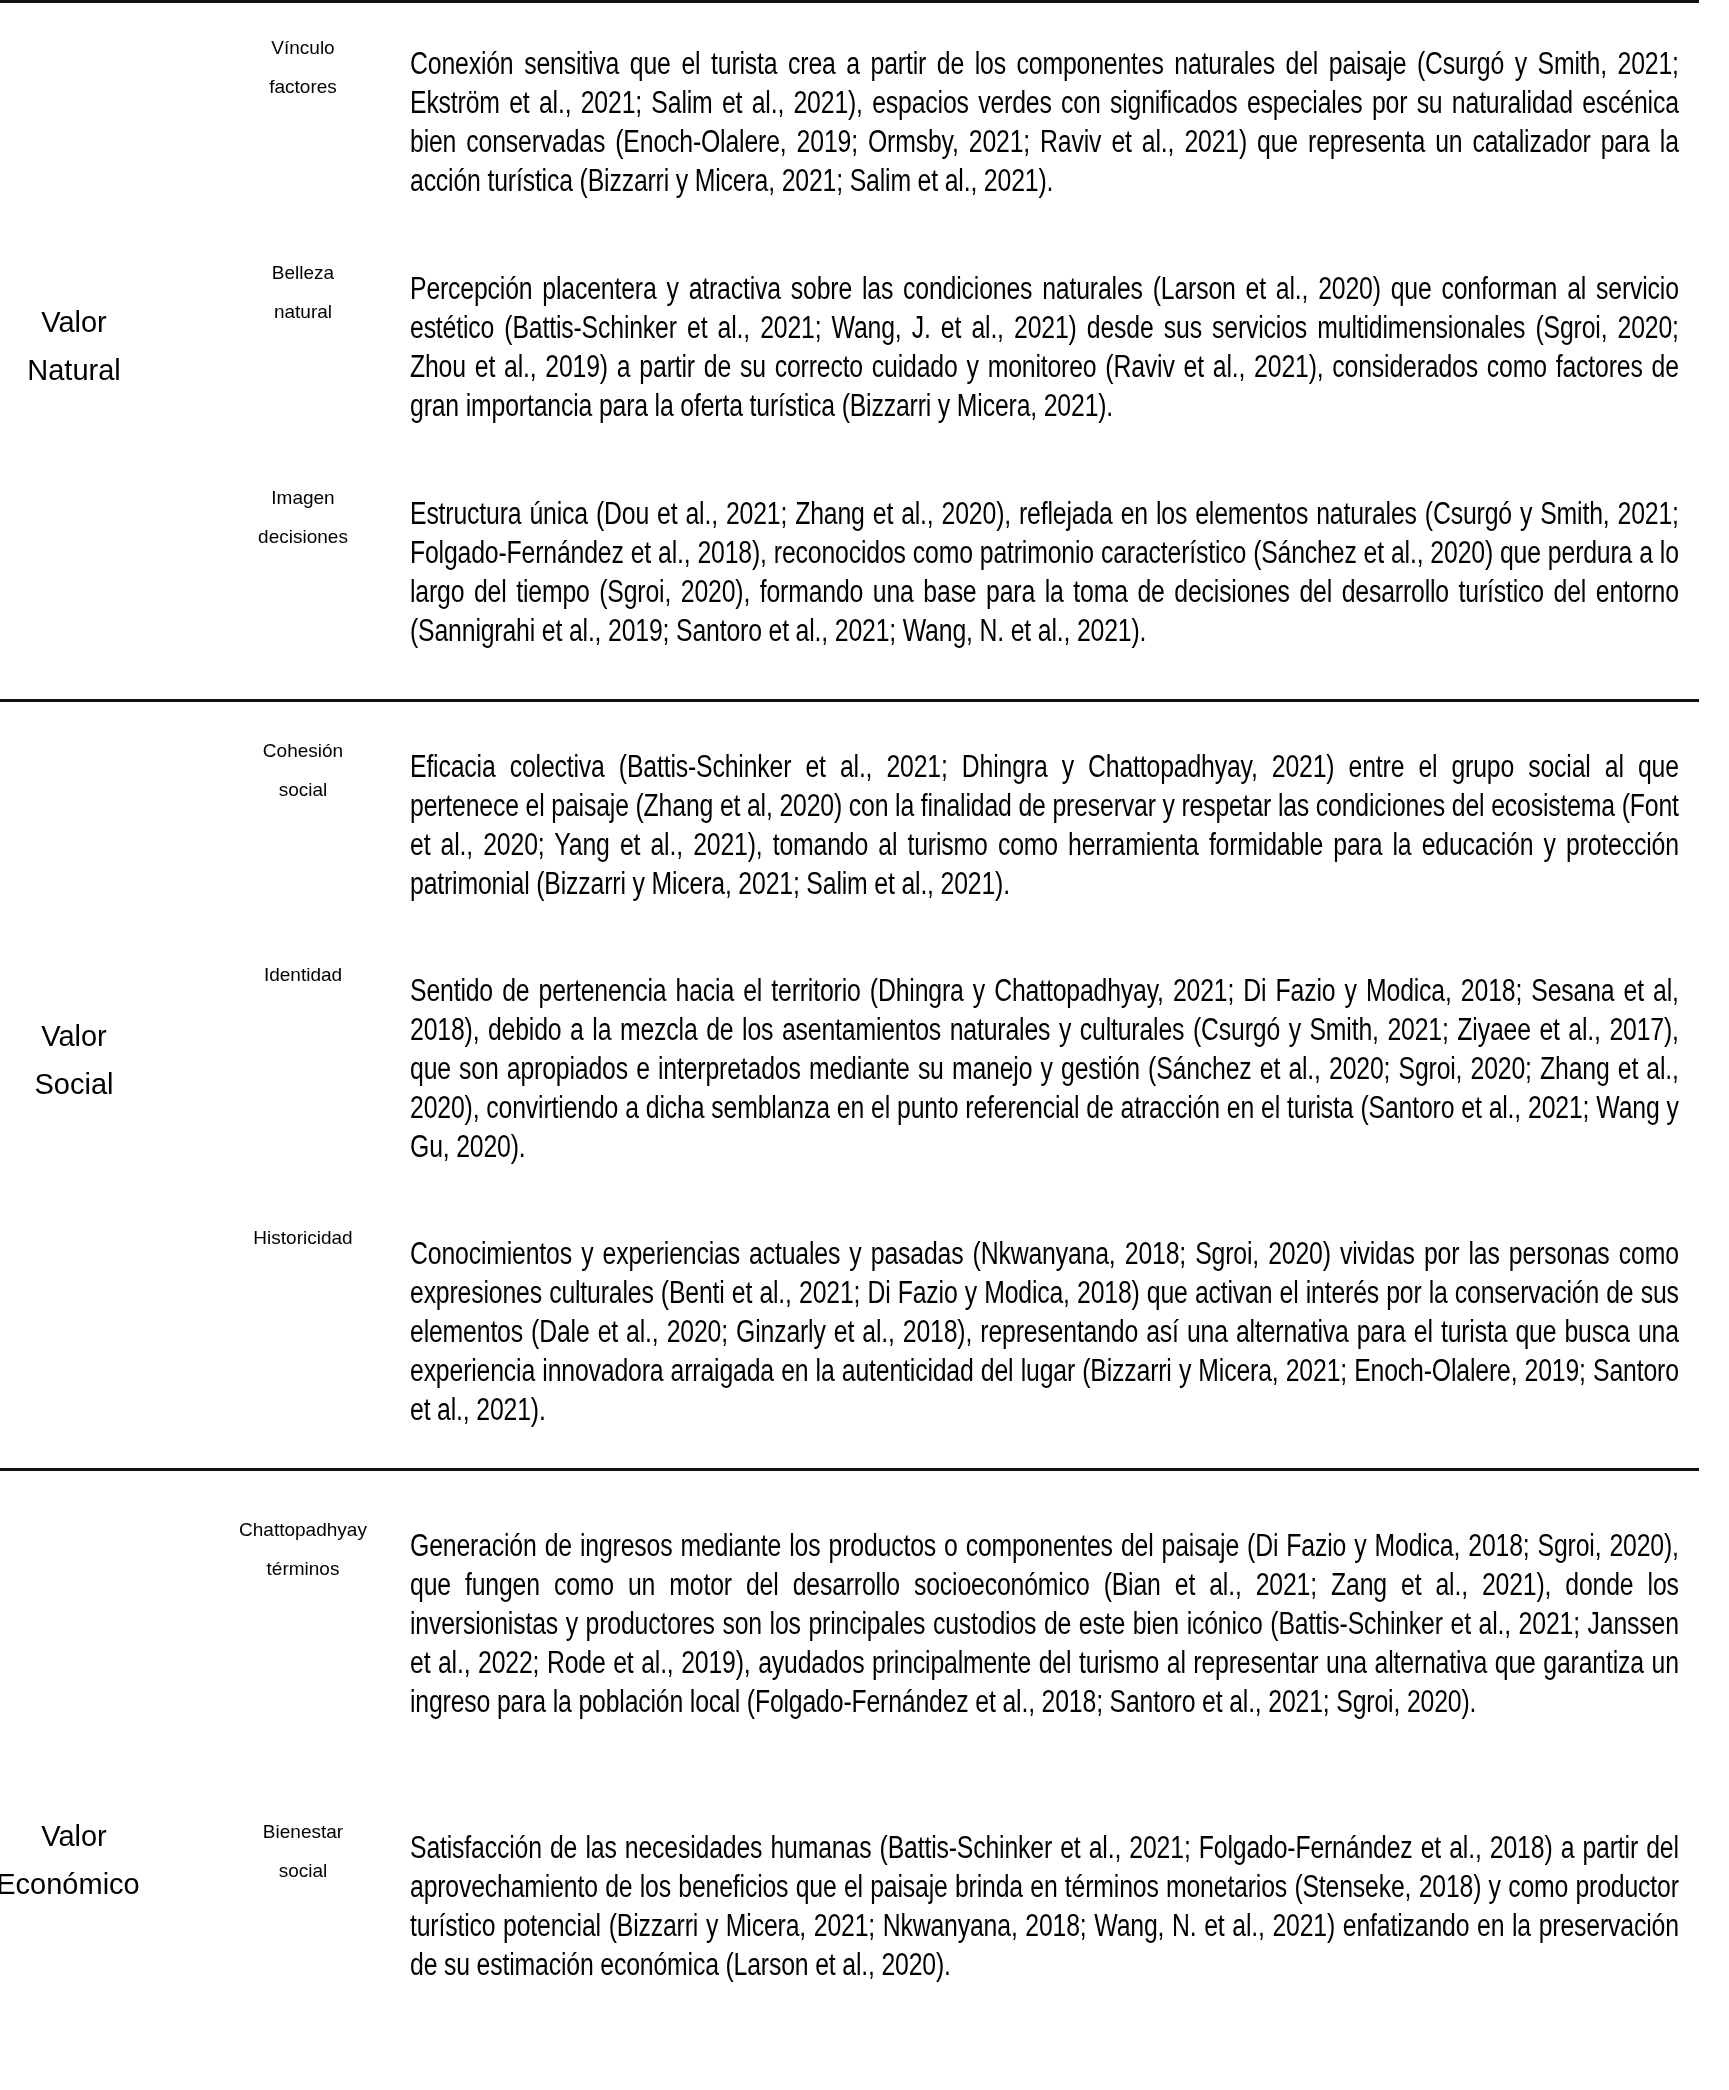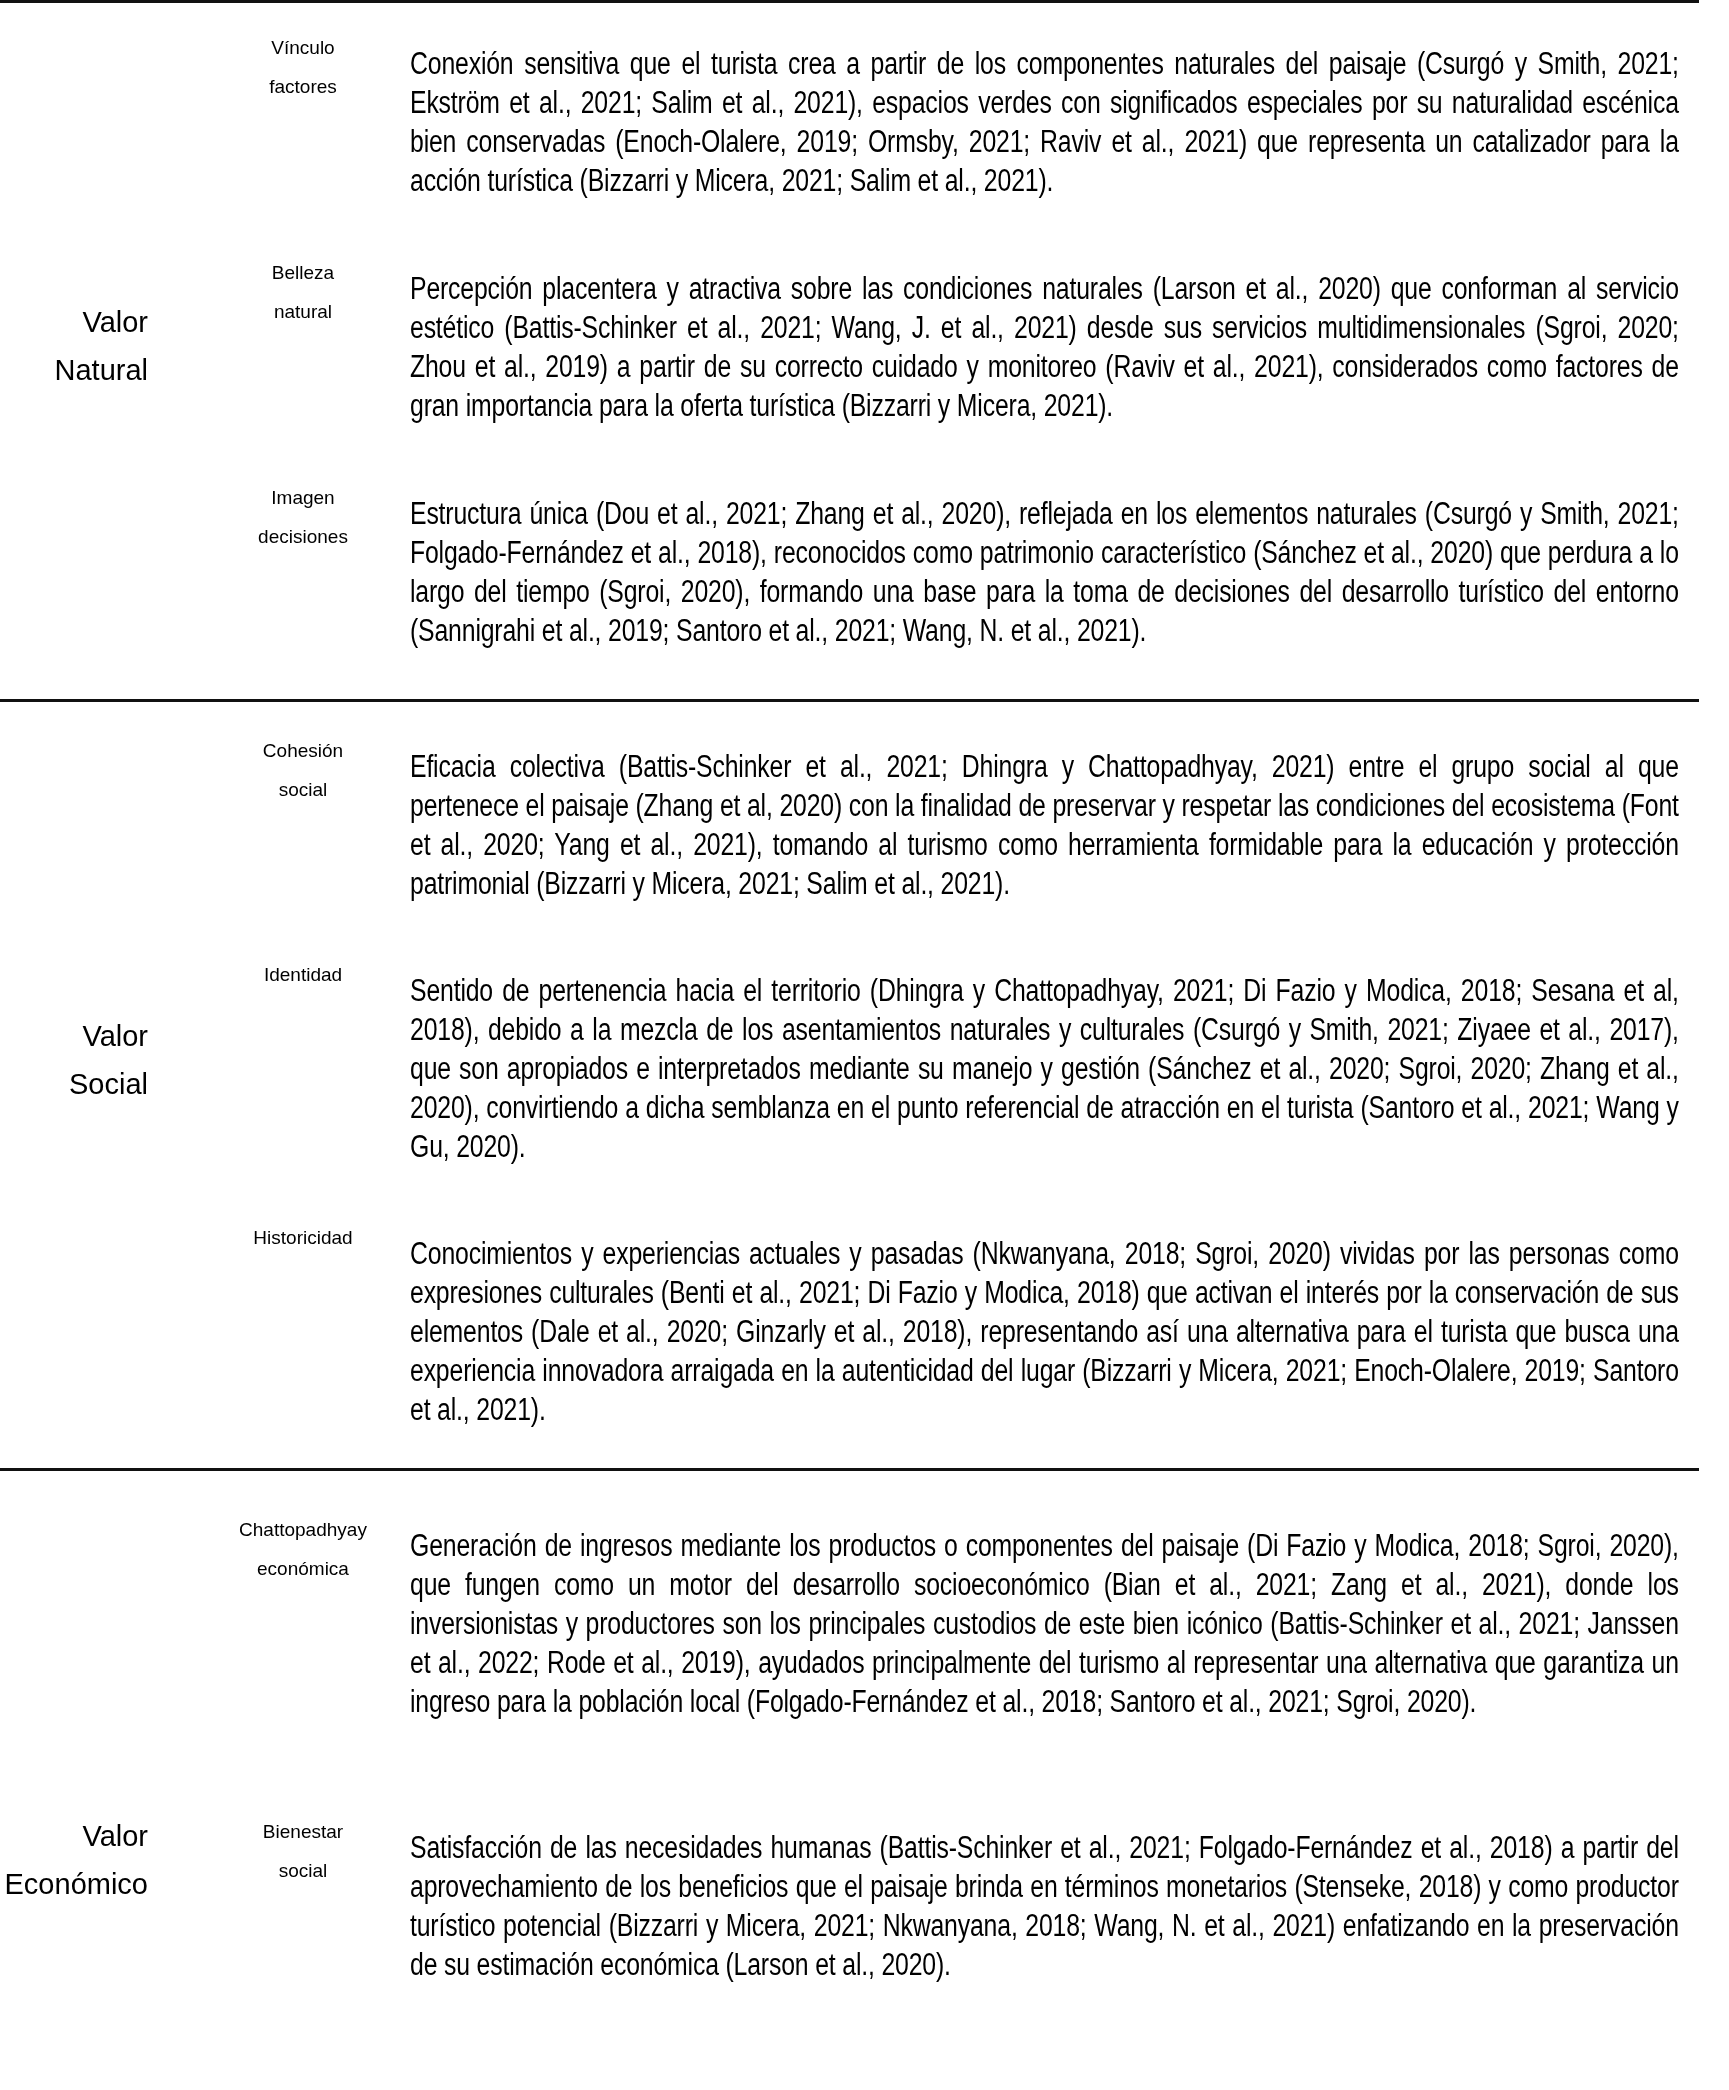--- a/index.html
+++ b/index.html
@@ -3,21 +3,21 @@
 <meta charset="utf-8">
 <style>
   html, body { margin: 0; padding: 0; background: #ffffff; }
   body {
     width: 1729px; height: 2091px; position: relative; overflow: hidden;
     font-family: "Liberation Sans", sans-serif; color: #000;
   }
   .rule { position: absolute; left: 0; width: 1699px; height: 2.6px; background: #111; }
   .section { position: absolute; left: 0; width: 1699px; }
   .cat {
-    position: absolute; left: 0; width: 148px; text-align: right;
+    position: absolute; left: 0; width: 148px; text-align: center;
     font-size: 29px; line-height: 48px; white-space: nowrap;
   }
   .row { position: absolute; left: 0; width: 1699px; }
   .sub {
     position: absolute; left: 200px; width: 206px; text-align: center;
     font-size: 19px; line-height: 39px;
   }
   .desc-wrap {
     position: absolute; left: 410px; width: 1269px; overflow: visible; margin-top: 16px;
   }
@@ -111,21 +111,21 @@
 
 <div class="section">
   <div class="cat" style="top:1812px;">
     <div>Valor</div>
     <div style="margin-left:-12px;">Económico</div>
   </div>
 
   <div class="row" style="top:1510px;">
     <div class="sub">
       <div>Chattopadhyay</div>
-      <div>económica</div>
+      <div>términos</div>
     </div>
     <div class="desc-wrap">
         <div class="desc">Generación de ingresos mediante los productos o componentes del paisaje (Di Fazio y Modica, 2018; Sgroi, 2020), que fungen como un motor del desarrollo socioeconómico (Bian et al., 2021; Zang et al., 2021), donde los inversionistas y productores son los principales custodios de este bien icónico (Battis-Schinker et al., 2021; Janssen et al., 2022; Rode et al., 2019), ayudados principalmente del turismo al representar una alternativa que garantiza un ingreso para la población local (Folgado-Fernández et al., 2018; Santoro et al., 2021; Sgroi, 2020).</div>
       </div>
   </div>
 
   <div class="row" style="top:1812px;">
     <div class="sub">
       <div>Bienestar</div>
       <div>social</div>

